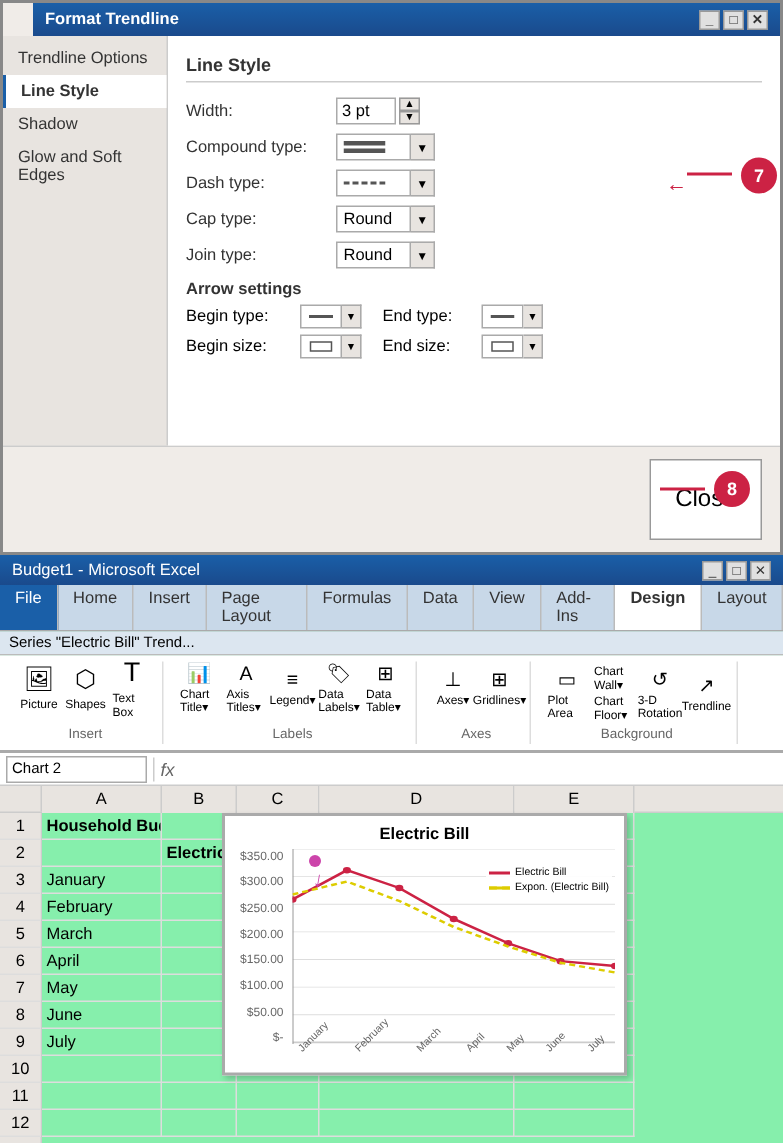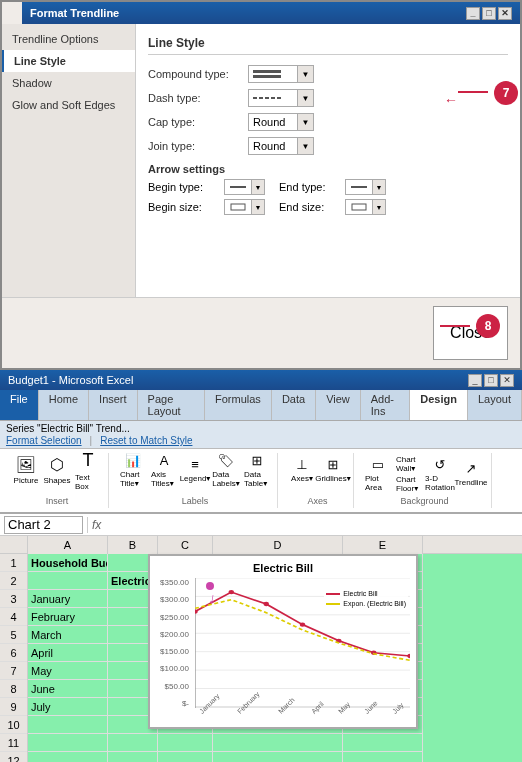--- a/index.html
+++ b/index.html
@@ -41,21 +41,21 @@
       align-items: center;
       justify-content: center;
       cursor: pointer;
       color: #333;
     }
     .dialog-body {
       display: flex;
       flex: 1;
     }
     .dialog-sidebar {
-      width: 134px;
+      width: 110px;
       background: #e8e4e0;
       border-right: 1px solid #ccc;
       padding: 4px 0;
     }
     .sidebar-item {
       padding: 5px 10px;
       font-size: 11px;
       cursor: pointer;
       color: #333;
     }
@@ -300,24 +300,24 @@
     .formula-bar {
       display: flex;
       align-items: center;
       background: white;
       border-bottom: 1px solid #ccc;
       height: 22px;
       padding: 0 4px;
       gap: 4px;
     }
     .name-box {
-      width: 79px;
+      width: 94px;
       height: 18px;
       border: 1px solid #aaa;
-      font-size: 13px;
+      font-size: 10px;
       padding: 0 3px;
     }
     .formula-divider {
       width: 1px;
       height: 16px;
       background: #ccc;
     }
     .fx-label {
       font-style: italic;
       font-size: 12px;
@@ -483,20 +483,30 @@
   <div class="dialog-body">
     <div class="dialog-sidebar">
       <div class="sidebar-item">Trendline Options</div>
       <div class="sidebar-item active">Line Style</div>
       <div class="sidebar-item">Shadow</div>
       <div class="sidebar-item">Glow and Soft Edges</div>
     </div>
     <div class="dialog-content">
       <div class="dialog-section-title">Line Style</div>
 
+      <div class="form-row">
+        <div class="form-label">Width:</div>
+        <div class="form-control">
+          <input class="text-input" type="text" value="3 pt" style="">
+          <div class="spinner-btn">
+            <div class="spin-up">▲</div>
+            <div class="spin-down">▼</div>
+          </div>
+        </div>
+      </div>
 
       <div class="form-row">
         <div class="form-label">Compound type:</div>
         <div class="dropdown-ctrl">
           <div class="dropdown-box">
             <svg width="28" height="8">
                 <rect y="0" width="28" height="3" fill="#555"></rect>
                 <rect y="5" width="28" height="3" fill="#555"></rect>
               </svg>
           </div>
@@ -620,25 +630,20 @@
     <div class="ribbon-tab">View</div>
     <div class="ribbon-tab">Add-Ins</div>
     <div class="ribbon-tab active">Design</div>
     <div class="ribbon-tab">Layout</div>
 
   </div>
 
   <div class="series-bar">
     <div class="series-row">
       <span>Series "Electric Bill" Trend...</span>
-    </div>
-    <div class="series-row">
-      <span class="series-link">Format Selection</span>
-      <span style="margin: 0 4px; color:#999;">|</span>
-      <span class="series-link">Reset to Match Style</span>
     </div>
   </div>
 
   <div class="ribbon-content">
 
     <div class="ribbon-group">
       <div class="ribbon-icons">
         <div class="ribbon-icon">
           <span class="icon-img">🖼</span>
           <span style="font-size:8px;">Picture</span>

